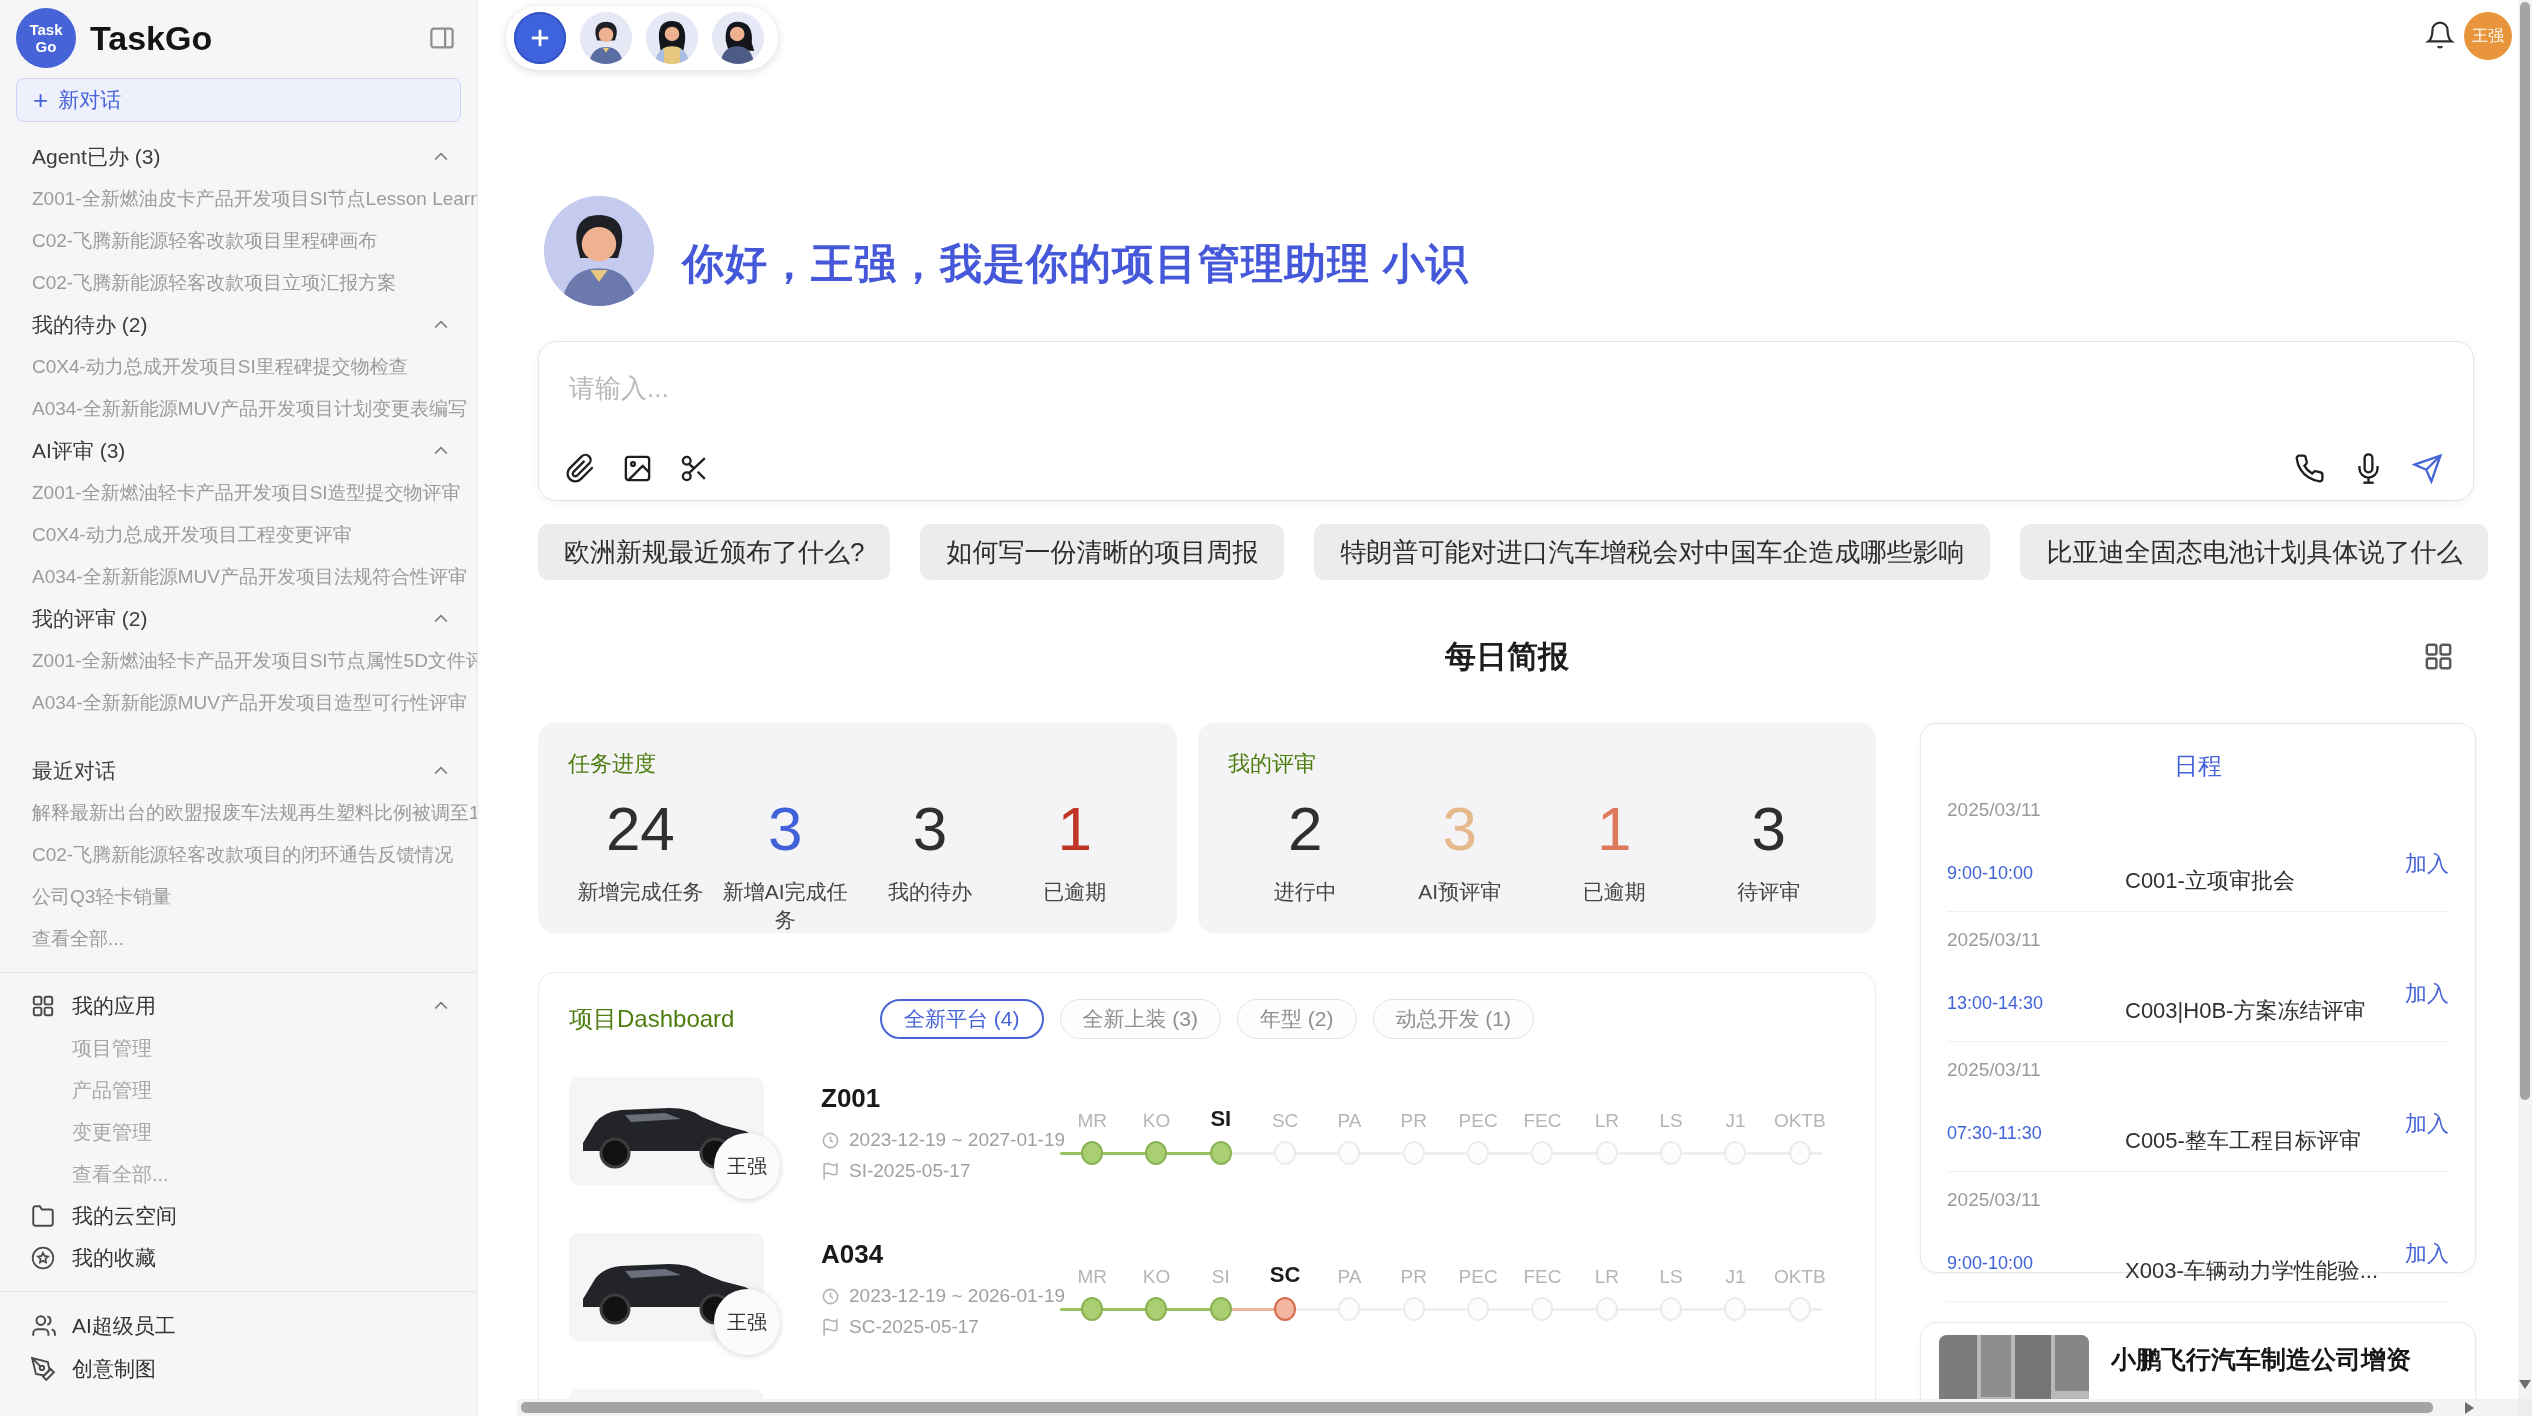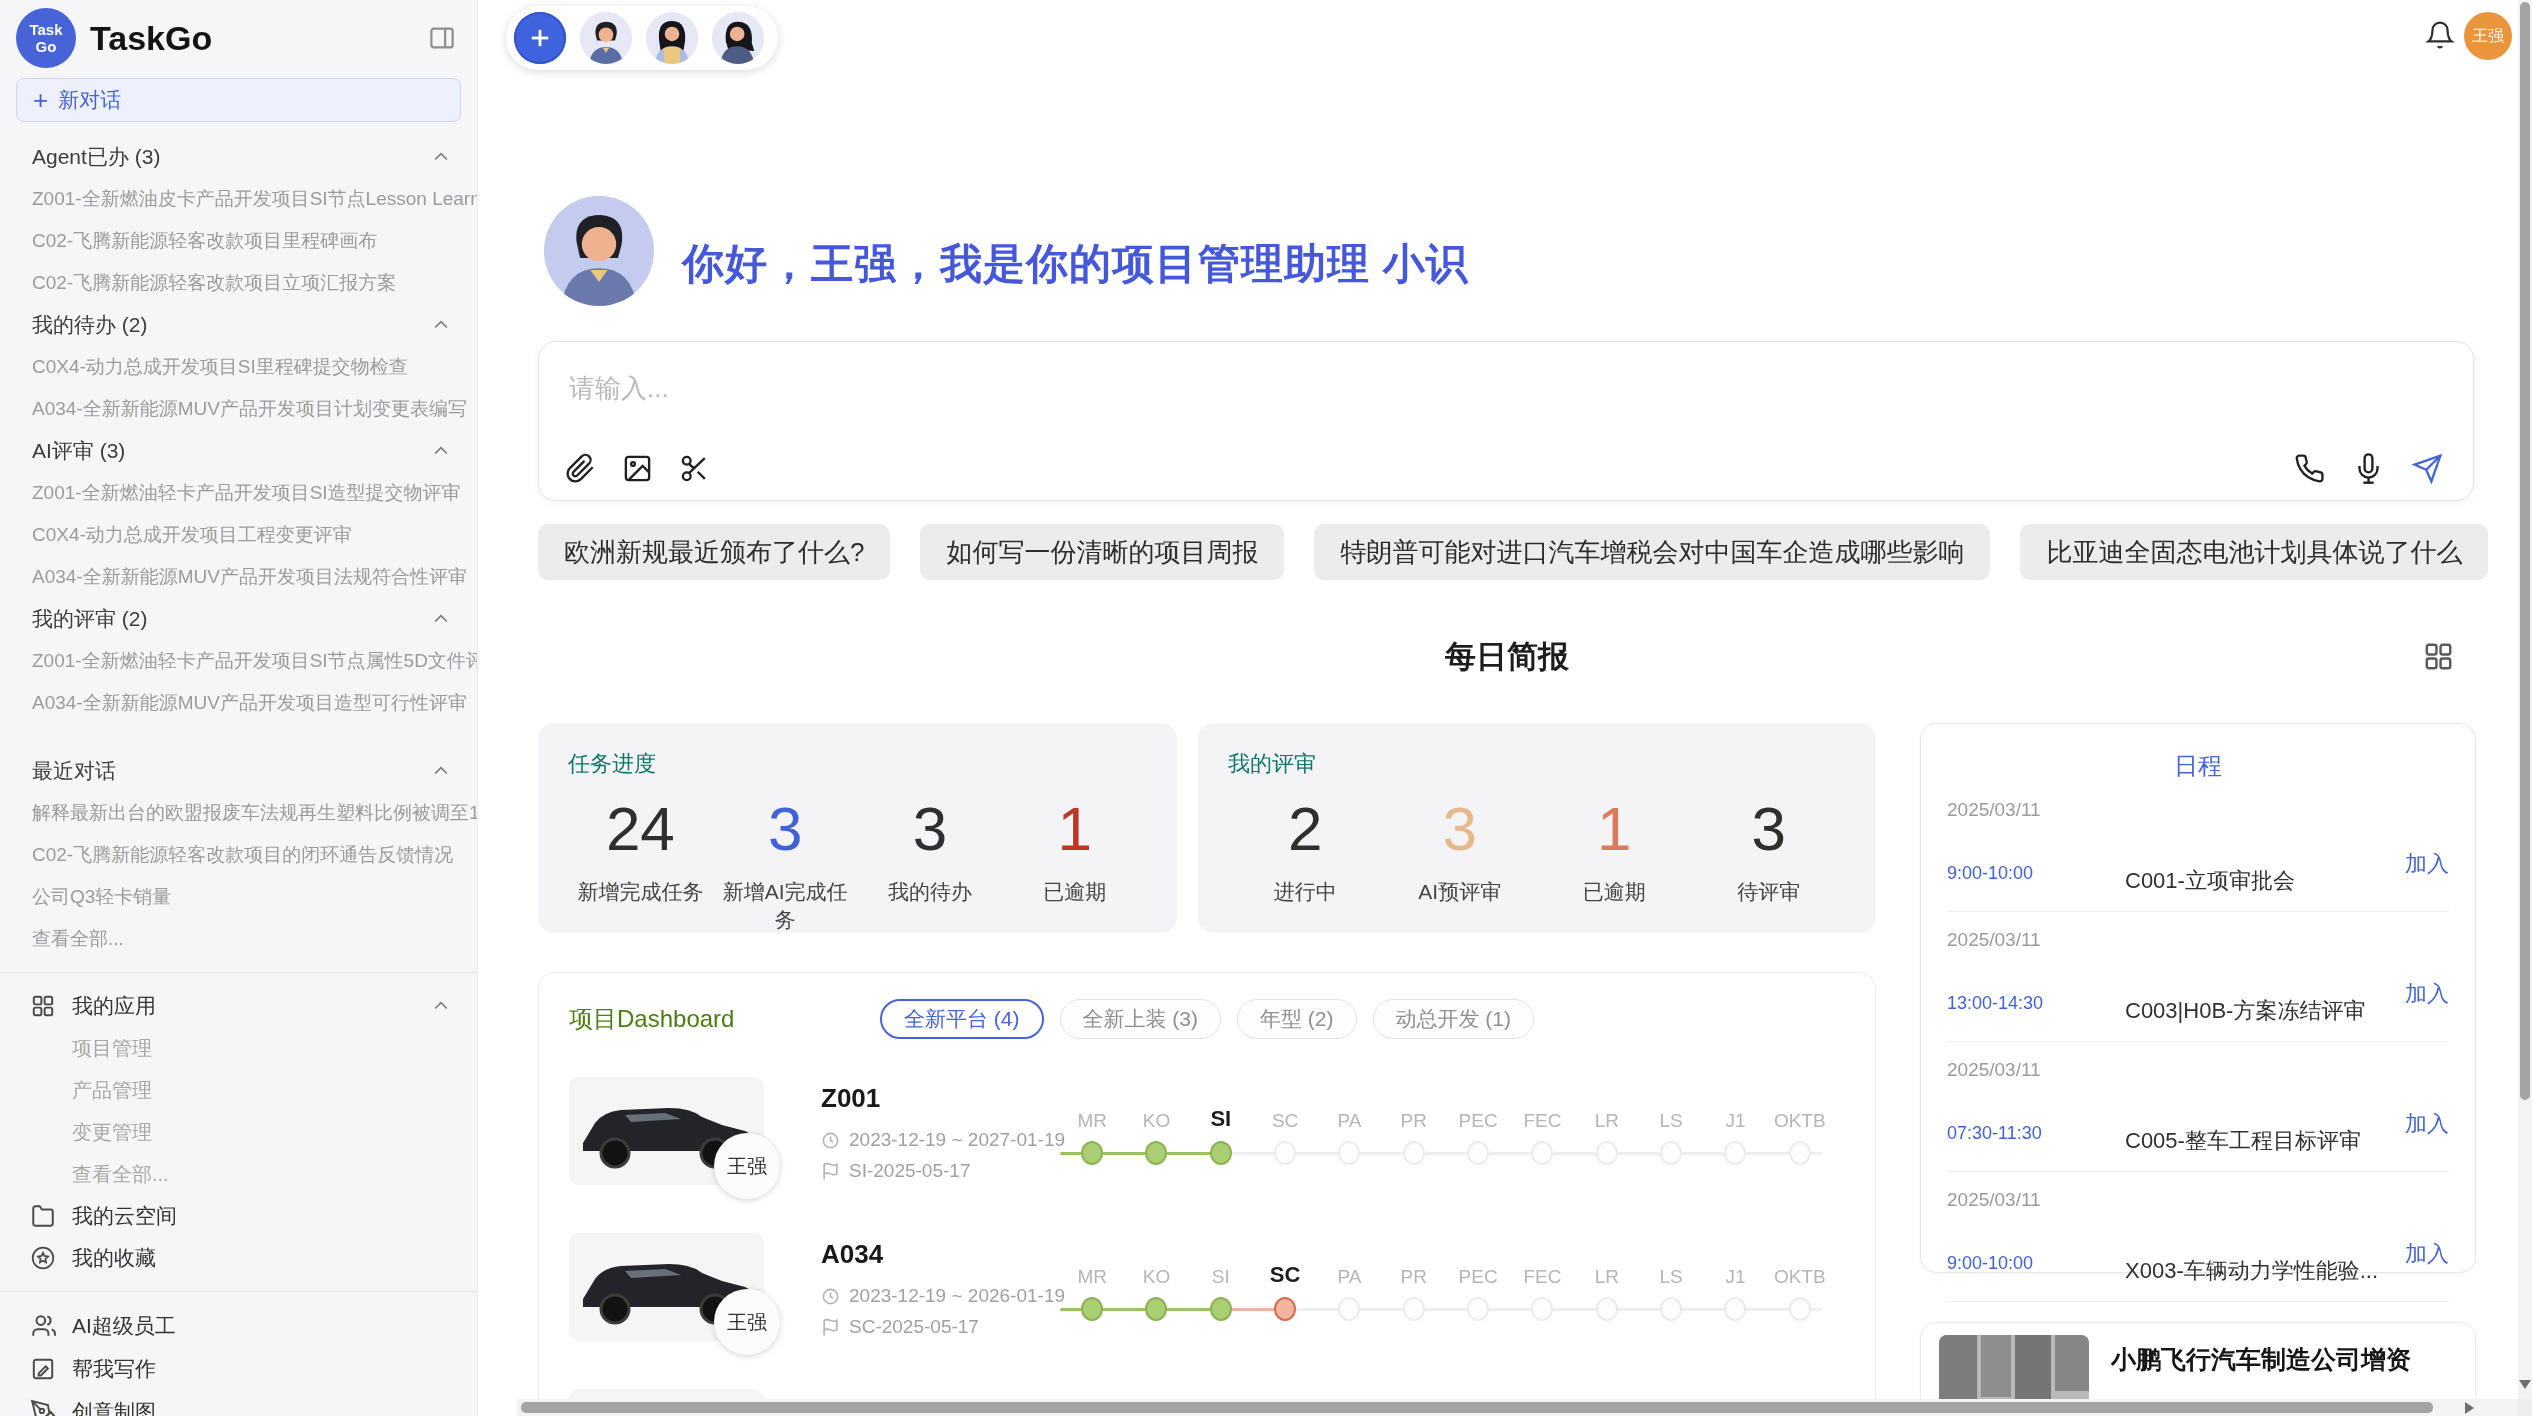--- a/index.html
+++ b/index.html
@@ -78,21 +78,21 @@
   .brief-grid { position:absolute; left:1944px; top:640px; width:33px; height:33px;
     color:#5a5a5a; cursor:pointer; }
 
   .col-left { position:absolute; left:60px; top:723px; width:1338px; }
   .col-right { position:absolute; left:1442px; top:723px; width:556px; }
 
   .stats-row { display:flex; gap:21px; }
   .stat-card { background:#f4f4f6; border-radius:16px; height:210px; padding:26px 30px; }
   .stat-card.c1 { width:639px; }
   .stat-card.c2 { width:678px; }
-  .stat-title { font-size:22px; color:#0f766e; }
+  .stat-title { font-size:22px; color:#4d7c0f; }
   .metrics { display:flex; margin-top:14px; }
   .metric { flex:1; text-align:center; }
   .metric .num { font-size:62px; font-weight:500; line-height:1.15; color:#2f2f2f; }
   .metric .lbl { margin-top:14px; font-size:21px; color:#454545; }
 
   .dash-card { margin-top:39px; height:452px; background:#fff; border:1px solid #ececec;
     border-radius:16px; padding:24px 30px; overflow:hidden; position:relative; }
   .dash-head { position:relative; height:44px; display:flex; align-items:center; }
   .dash-title { font-size:24px; color:#4d7c0f; font-weight:500; }
   .dash-tabs { position:absolute; left:50%; transform:translateX(-50%); display:flex; gap:16px; }
@@ -297,29 +297,20 @@
     <div class="menu-row tool-row">
       <span class="mi">
           <svg viewBox="0 0 24 24" fill="none" stroke="currentColor" stroke-width="1.8" width="26" height="26">
             <path d="M17 21v-2a4 4 0 0 0-4-4H7a4 4 0 0 0-4 4v2"></path>
             <circle cx="10" cy="7" r="4"></circle>
             <path d="M23 21v-2a4 4 0 0 0-3-3.87"></path>
             <path d="M16 3.13a4 4 0 0 1 0 7.75"></path>
           </svg>
         </span>
       <span>AI超级员工</span>
-    </div>
-    <div class="menu-row tool-row">
-      <span class="mi">
-          <svg viewBox="0 0 24 24" fill="none" stroke="currentColor" stroke-width="1.8" width="26" height="26">
-            <rect x="3.5" y="3.5" width="17" height="17" rx="2"></rect>
-            <path d="M8 16l6.5-6.5 2 2L10 18H8v-2z"></path>
-          </svg>
-        </span>
-      <span>帮我写作</span>
     </div>
     <div class="menu-row tool-row">
       <span class="mi">
           <svg viewBox="0 0 24 24" fill="none" stroke="currentColor" stroke-width="1.8" width="26" height="26">
             <path d="M12 19l7-7 3 3-7 7-3-3z"></path>
             <path d="M18 13l-1.5-7.5L2 2l3.5 14.5L13 18l5-5z"></path>
             <path d="M2 2l7.6 7.6"></path>
             <circle cx="11" cy="11" r="2"></circle>
           </svg>
         </span>

